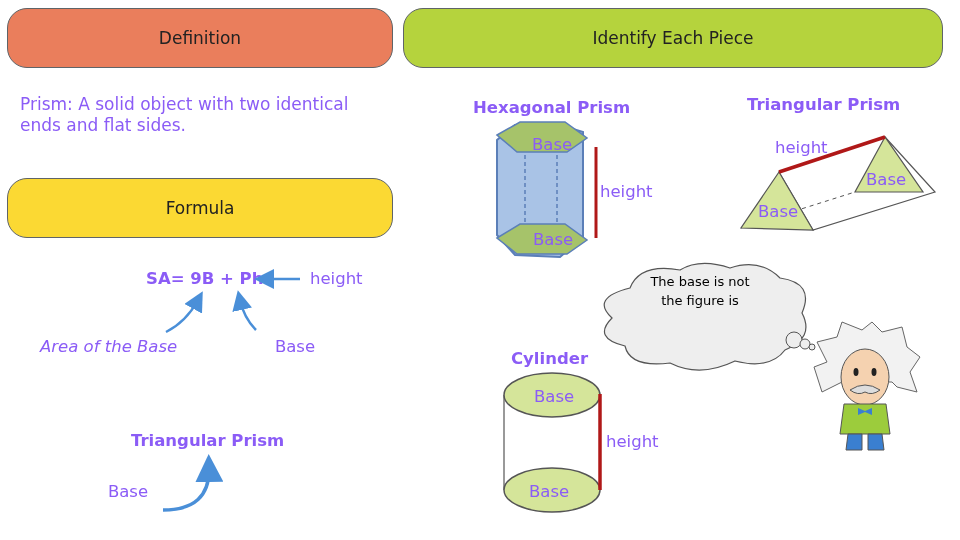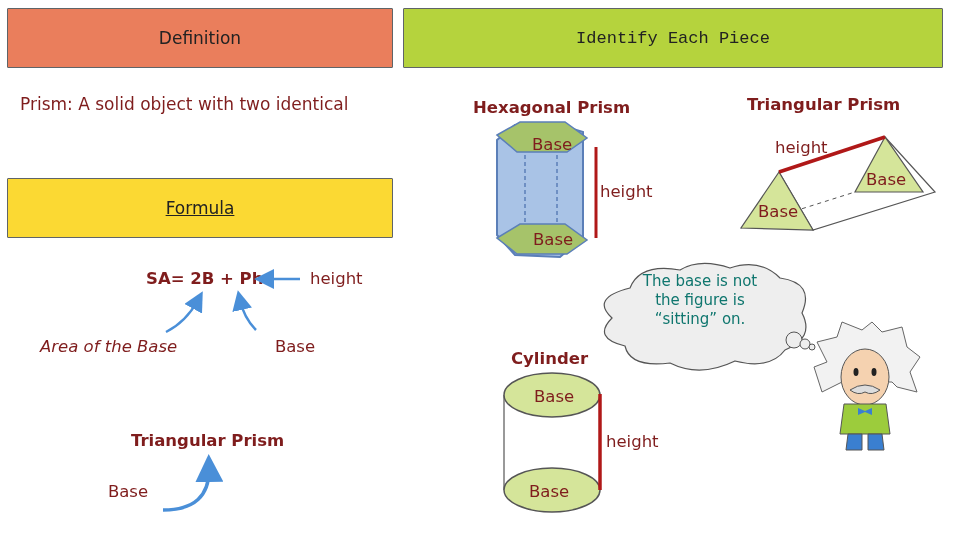--- a/index.html
+++ b/index.html
@@ -3,51 +3,52 @@
 <meta charset="utf-8">
 <style>
   html, body { margin: 0; padding: 0; }
   body {
     width: 960px; height: 540px; position: relative; overflow: hidden;
     background: #ffffff;
     font-family: "DejaVu Sans", sans-serif;
     color: #222;
   }
   .banner {
-    position: absolute; border: 1.5px solid #5f6468; border-radius: 1px;
+    position: absolute; border: 1.5px solid #5f6468; border-radius: 20px;
     display: flex; align-items: center; justify-content: center;
     font-size: 17px; color: #222; box-sizing: border-box;
   }
   #b-def { left: 7px; top: 8px; width: 386px; height: 60px; background: #ea7e5c; }
-  #b-form { left: 7px; top: 178px; width: 386px; height: 60px; background: #fbd933; text-decoration: underline; }
-  #b-id { left: 403px; top: 8px; width: 540px; height: 60px; background: #b5d33d; font-family: Liberation Mono, monospace; }
+  #b-form { left: 7px; top: 178px; width: 386px; height: 60px; background: #fbd933; }
+  #b-id { left: 403px; top: 8px; width: 540px; height: 60px; background: #b5d33d; }
   .abs { position: absolute; }
-  .txt { font-size: 16.5px; line-height: 21px; color: #7f1d1d; }
+  .txt { font-size: 16.5px; line-height: 21px; color: #8b5cf6; }
   .bold { font-weight: bold; }
   .center { text-align: center; }
   svg { position: absolute; overflow: visible; }
 </style>
 </head>
 <body>
 
 <div id="b-def" class="banner">
   <span>Definition</span>
 </div>
 <div id="b-form" class="banner">
   <span>Formula</span>
 </div>
 <div id="b-id" class="banner">
   <span>Identify Each Piece</span>
 </div>
 
 <div class="abs txt" style="left:20px; top:94px; font-size:17px;">
   <div>Prism: A solid object with two identical</div>
+  <div>ends and flat sides.</div>
 </div>
 
-<div class="abs txt bold" style="left:146px; top:268px;">SA= 2B + Ph</div>
+<div class="abs txt bold" style="left:146px; top:268px;">SA= 9B + Ph</div>
 <div class="abs txt" style="left:310px; top:268px;">height</div>
 <div class="abs txt" style="left:40px; top:336px;font-style:italic;">Area of the Base</div>
 <div class="abs txt center" style="left:220px; top:336px; width:150px;">
   <div>Base</div>
 </div>
 <div class="abs txt bold" style="left:131px; top:430px;">Triangular Prism</div>
 <div class="abs txt center" style="left:78px; top:481px; width:100px;">
   <div>Base</div>
 </div>
 
@@ -87,24 +88,23 @@
 <div class="abs txt" style="left:775px; top:137px;">height</div>
 <div class="abs txt" style="left:866px; top:169px;">Base</div>
 <div class="abs txt" style="left:758px; top:201px;">Base</div>
 
 <svg width="240" height="130" style="left:590px; top:258px;">
   <path d="M40,30 Q50,5 90,12 Q110,0 140,10 Q170,0 190,20 Q225,25 212,55 Q225,80 195,92 Q180,112 145,103 Q110,120 80,105 Q40,110 35,88 Q2,80 22,60 Q0,40 40,30 z" fill="#eeeeee" stroke="#555" stroke-width="1.2"></path>
   <circle cx="204" cy="82" r="8" fill="#eeeeee" stroke="#555" stroke-width="1"></circle>
   <circle cx="215" cy="86" r="5" fill="#eeeeee" stroke="#555" stroke-width="1"></circle>
   <circle cx="222" cy="89" r="3" fill="#eeeeee" stroke="#555" stroke-width="1"></circle>
 </svg>
-<div class="abs center" style="left:620px; top:272px; width:160px; font-size:15px; line-height:19px; color:#0f766e;">
+<div class="abs center" style="left:620px; top:272px; width:160px; font-size:13px; line-height:19px; color:#000000;">
   <div>The base is not</div>
   <div>the figure is</div>
-  <div>“sitting” on.</div>
 </div>
 
 <svg width="110" height="130" style="left:812px; top:322px;">
   <path d="M10,70 L2,45 L15,40 L5,20 L25,15 L30,0 L50,8 L60,0 L70,10 L90,5 L95,25 L108,35 L98,50 L105,70 L85,65 L80,60 L30,60 Z" fill="#f2f2f2" stroke="#666" stroke-width="1"></path>
   <ellipse cx="53" cy="55" rx="24" ry="28" fill="#f5d2b0" stroke="#555" stroke-width="1"></ellipse>
   <ellipse cx="44" cy="50" rx="2.5" ry="4" fill="#222"></ellipse>
   <ellipse cx="62" cy="50" rx="2.5" ry="4" fill="#222"></ellipse>
   <path d="M38,68 Q53,58 68,68 Q60,74 53,70 Q46,74 38,68 z" fill="#ddd" stroke="#555" stroke-width="1"></path>
   <path d="M32,82 L74,82 L78,112 L28,112 Z" fill="#9ccc3c" stroke="#555" stroke-width="1"></path>
   <path d="M46,86 L53,89 L60,86 L60,93 L53,90 L46,93 Z" fill="#3a7fd0"></path>

